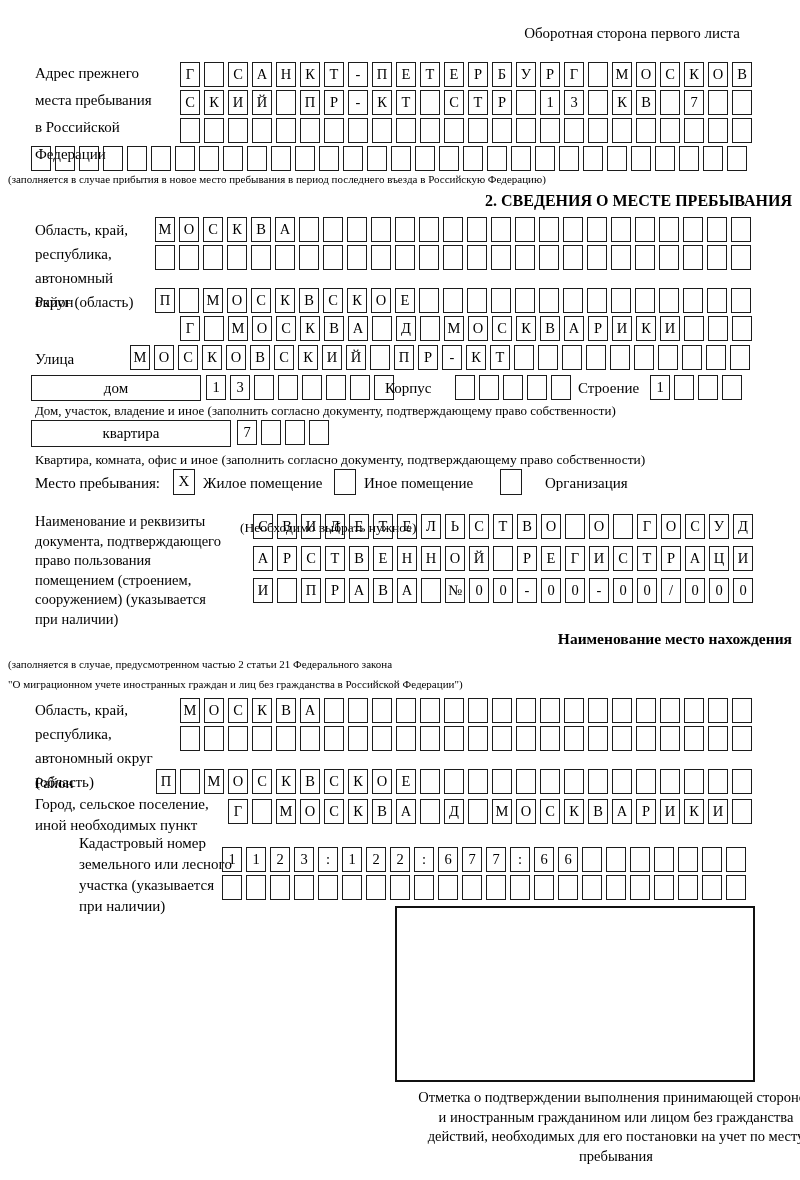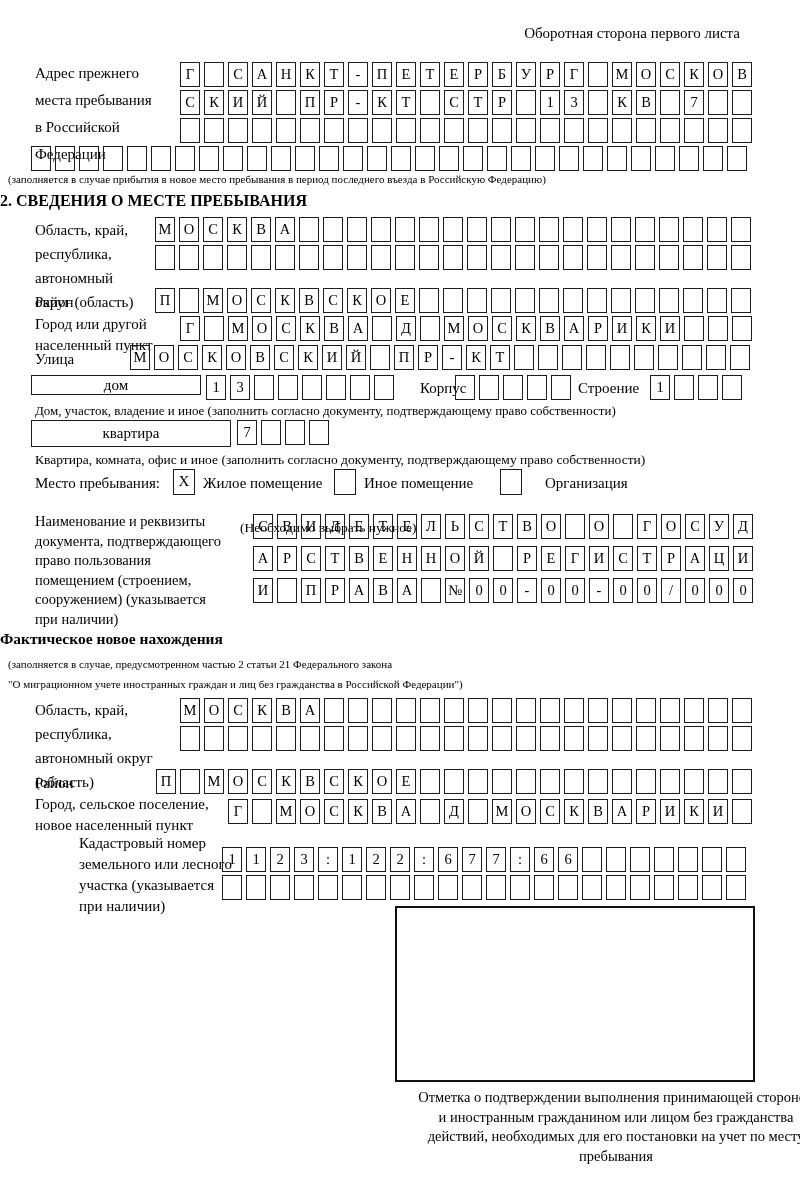--- a/index.html
+++ b/index.html
@@ -5,29 +5,29 @@
   html,body{margin:0;padding:0;background:#fff;}
   #page{
     position:relative;width:800px;height:1180px;background:#fff;
     font-family:"Liberation Serif","DejaVu Serif",serif;color:#000;overflow:hidden;
   }
   .abs{position:absolute;}
   .lbl{font-size:15px;line-height:27px;white-space:pre-line;}
   .lbl-sm{font-size:15px;line-height:24px;white-space:pre-line;}
   .lbl-tight{font-size:15px;line-height:21px;white-space:pre-line;}
   .note{font-size:11px;width:800px;text-align:left;padding-left:8px;}
-  .title{font-size:16px;font-weight:bold;width:792px;text-align:left;}
+  .title{font-size:16px;font-weight:bold;width:792px;text-align:right;}
   .cellrow{white-space:nowrap;font-size:0;}
   .cell{
     display:inline-block;box-sizing:border-box;width:20px;height:25px;
     border:1.6px solid #1c1c1c;margin-right:4px;text-align:center;
     font-size:14.5px;line-height:22px;font-family:"Liberation Serif",serif;vertical-align:top;
   }
   .widebox{
-    box-sizing:border-box;border:1.6px solid #1c1c1c;height:20px;
+    box-sizing:border-box;border:1.6px solid #1c1c1c;height:26px;
     display:flex;align-items:center;justify-content:center;font-size:15px;
   }
   .cbox{
     position:absolute;box-sizing:border-box;width:22px;height:26px;
     border:1.6px solid #1c1c1c;text-align:center;font-size:15px;line-height:23px;
   }
   .inline-lbl{font-size:15px;line-height:22px;white-space:nowrap;}
   .bigbox{box-sizing:border-box;border:2px solid #111;background:#fff;}
   .caption{font-size:14.5px;line-height:19.5px;text-align:center;}
 </style>
@@ -53,30 +53,28 @@
   <div class="abs lbl-sm" style="left:35px;top:218px;">Область, край,
 республика,
 автономный
 округ (область)</div>
   <div class="abs cellrow" style="left:155px;top:217px;"><span class="cell">М</span><span class="cell">О</span><span class="cell">С</span><span class="cell">К</span><span class="cell">В</span><span class="cell">А</span><span class="cell"></span><span class="cell"></span><span class="cell"></span><span class="cell"></span><span class="cell"></span><span class="cell"></span><span class="cell"></span><span class="cell"></span><span class="cell"></span><span class="cell"></span><span class="cell"></span><span class="cell"></span><span class="cell"></span><span class="cell"></span><span class="cell"></span><span class="cell"></span><span class="cell"></span><span class="cell"></span><span class="cell"></span></div>
   <div class="abs cellrow" style="left:155px;top:245px;"><span class="cell"></span><span class="cell"></span><span class="cell"></span><span class="cell"></span><span class="cell"></span><span class="cell"></span><span class="cell"></span><span class="cell"></span><span class="cell"></span><span class="cell"></span><span class="cell"></span><span class="cell"></span><span class="cell"></span><span class="cell"></span><span class="cell"></span><span class="cell"></span><span class="cell"></span><span class="cell"></span><span class="cell"></span><span class="cell"></span><span class="cell"></span><span class="cell"></span><span class="cell"></span><span class="cell"></span><span class="cell"></span></div>
 
   <div class="abs inline-lbl" style="left:35px;top:291px;">Район</div>
   <div class="abs cellrow" style="left:155px;top:288px;"><span class="cell">П</span><span class="cell"></span><span class="cell">М</span><span class="cell">О</span><span class="cell">С</span><span class="cell">К</span><span class="cell">В</span><span class="cell">С</span><span class="cell">К</span><span class="cell">О</span><span class="cell">Е</span><span class="cell"></span><span class="cell"></span><span class="cell"></span><span class="cell"></span><span class="cell"></span><span class="cell"></span><span class="cell"></span><span class="cell"></span><span class="cell"></span><span class="cell"></span><span class="cell"></span><span class="cell"></span><span class="cell"></span><span class="cell"></span></div>
 
-  <div class="abs lbl-tight" style="left:35px;top:314px;">Город или другой
-населенный пункт</div>
   <div class="abs cellrow" style="left:180px;top:316px;"><span class="cell">Г</span><span class="cell"></span><span class="cell">М</span><span class="cell">О</span><span class="cell">С</span><span class="cell">К</span><span class="cell">В</span><span class="cell">А</span><span class="cell"></span><span class="cell">Д</span><span class="cell"></span><span class="cell">М</span><span class="cell">О</span><span class="cell">С</span><span class="cell">К</span><span class="cell">В</span><span class="cell">А</span><span class="cell">Р</span><span class="cell">И</span><span class="cell">К</span><span class="cell">И</span><span class="cell"></span><span class="cell"></span><span class="cell"></span></div>
 
   <div class="abs inline-lbl" style="left:35px;top:348px;">Улица</div>
   <div class="abs cellrow" style="left:130px;top:345px;"><span class="cell">М</span><span class="cell">О</span><span class="cell">С</span><span class="cell">К</span><span class="cell">О</span><span class="cell">В</span><span class="cell">С</span><span class="cell">К</span><span class="cell">И</span><span class="cell">Й</span><span class="cell"></span><span class="cell">П</span><span class="cell">Р</span><span class="cell">-</span><span class="cell">К</span><span class="cell">Т</span><span class="cell"></span><span class="cell"></span><span class="cell"></span><span class="cell"></span><span class="cell"></span><span class="cell"></span><span class="cell"></span><span class="cell"></span><span class="cell"></span><span class="cell"></span></div>
 
   <div class="abs widebox" style="left:31px;top:375px;width:170px;">дом</div>
   <div class="abs cellrow" style="left:206px;top:375px;"><span class="cell">1</span><span class="cell">3</span><span class="cell"></span><span class="cell"></span><span class="cell"></span><span class="cell"></span><span class="cell"></span><span class="cell"></span></div>
-  <div class="abs inline-lbl" style="left:420px;top:377px;">Корпус</div>
+  <div class="abs inline-lbl" style="left:385px;top:377px;">Корпус</div>
   <div class="abs cellrow" style="left:455px;top:375px;"><span class="cell"></span><span class="cell"></span><span class="cell"></span><span class="cell"></span><span class="cell"></span></div>
   <div class="abs inline-lbl" style="left:578px;top:377px;">Строение</div>
   <div class="abs cellrow" style="left:650px;top:375px;"><span class="cell">1</span><span class="cell"></span><span class="cell"></span><span class="cell"></span></div>
   <div class="abs" style="left:35px;top:403px;font-size:13px;">Дом, участок, владение и иное (заполнить согласно документу, подтверждающему право собственности)</div>
 
   <div class="abs widebox" style="left:31px;top:420px;width:200px;height:27px;">квартира</div>
   <div class="abs cellrow" style="left:237px;top:420px;"><span class="cell">7</span><span class="cell"></span><span class="cell"></span><span class="cell"></span></div>
   <div class="abs" style="left:35px;top:452px;font-size:13.5px;">Квартира, комната, офис и иное (заполнить согласно документу, подтверждающему право собственности)</div>
 
   <div class="abs inline-lbl" style="left:35px;top:472px;">Место пребывания:</div>
@@ -91,36 +89,36 @@
   <div class="abs" style="left:35px;top:512px;font-size:14.5px;line-height:19.5px;white-space:pre-line;">Наименование и реквизиты
 документа, подтверждающего
 право пользования
 помещением (строением,
 сооружением) (указывается
 при наличии)</div>
   <div class="abs cellrow" style="left:253px;top:514px;"><span class="cell">С</span><span class="cell">В</span><span class="cell">И</span><span class="cell">Д</span><span class="cell">Е</span><span class="cell">Т</span><span class="cell">Е</span><span class="cell">Л</span><span class="cell">Ь</span><span class="cell">С</span><span class="cell">Т</span><span class="cell">В</span><span class="cell">О</span><span class="cell"></span><span class="cell">О</span><span class="cell"></span><span class="cell">Г</span><span class="cell">О</span><span class="cell">С</span><span class="cell">У</span><span class="cell">Д</span></div>
   <div class="abs cellrow" style="left:253px;top:546px;"><span class="cell">А</span><span class="cell">Р</span><span class="cell">С</span><span class="cell">Т</span><span class="cell">В</span><span class="cell">Е</span><span class="cell">Н</span><span class="cell">Н</span><span class="cell">О</span><span class="cell">Й</span><span class="cell"></span><span class="cell">Р</span><span class="cell">Е</span><span class="cell">Г</span><span class="cell">И</span><span class="cell">С</span><span class="cell">Т</span><span class="cell">Р</span><span class="cell">А</span><span class="cell">Ц</span><span class="cell">И</span></div>
   <div class="abs cellrow" style="left:253px;top:578px;"><span class="cell">И</span><span class="cell"></span><span class="cell">П</span><span class="cell">Р</span><span class="cell">А</span><span class="cell">В</span><span class="cell">А</span><span class="cell"></span><span class="cell">№</span><span class="cell">0</span><span class="cell">0</span><span class="cell">-</span><span class="cell">0</span><span class="cell">0</span><span class="cell">-</span><span class="cell">0</span><span class="cell">0</span><span class="cell">/</span><span class="cell">0</span><span class="cell">0</span><span class="cell">0</span></div>
 
-  <div class="abs title" style="top:630px;left:0;font-size:15.5px;">Фактическое новое нахождения</div>
+  <div class="abs title" style="top:630px;left:0;font-size:15.5px;">Наименование место нахождения</div>
   <div class="abs note" style="top:658px;left:0;">(заполняется в случае, предусмотренном частью 2 статьи 21 Федерального закона</div>
   <div class="abs note" style="top:678px;left:0;">"О миграционном учете иностранных граждан и лиц без гражданства в Российской Федерации")</div>
 
   <div class="abs lbl-sm" style="left:35px;top:698px;">Область, край,
 республика,
 автономный округ
 (область)</div>
   <div class="abs cellrow" style="left:180px;top:698px;"><span class="cell">М</span><span class="cell">О</span><span class="cell">С</span><span class="cell">К</span><span class="cell">В</span><span class="cell">А</span><span class="cell"></span><span class="cell"></span><span class="cell"></span><span class="cell"></span><span class="cell"></span><span class="cell"></span><span class="cell"></span><span class="cell"></span><span class="cell"></span><span class="cell"></span><span class="cell"></span><span class="cell"></span><span class="cell"></span><span class="cell"></span><span class="cell"></span><span class="cell"></span><span class="cell"></span><span class="cell"></span></div>
   <div class="abs cellrow" style="left:180px;top:726px;"><span class="cell"></span><span class="cell"></span><span class="cell"></span><span class="cell"></span><span class="cell"></span><span class="cell"></span><span class="cell"></span><span class="cell"></span><span class="cell"></span><span class="cell"></span><span class="cell"></span><span class="cell"></span><span class="cell"></span><span class="cell"></span><span class="cell"></span><span class="cell"></span><span class="cell"></span><span class="cell"></span><span class="cell"></span><span class="cell"></span><span class="cell"></span><span class="cell"></span><span class="cell"></span><span class="cell"></span></div>
 
   <div class="abs inline-lbl" style="left:35px;top:772px;">Район</div>
   <div class="abs cellrow" style="left:156px;top:769px;"><span class="cell">П</span><span class="cell"></span><span class="cell">М</span><span class="cell">О</span><span class="cell">С</span><span class="cell">К</span><span class="cell">В</span><span class="cell">С</span><span class="cell">К</span><span class="cell">О</span><span class="cell">Е</span><span class="cell"></span><span class="cell"></span><span class="cell"></span><span class="cell"></span><span class="cell"></span><span class="cell"></span><span class="cell"></span><span class="cell"></span><span class="cell"></span><span class="cell"></span><span class="cell"></span><span class="cell"></span><span class="cell"></span><span class="cell"></span></div>
 
   <div class="abs lbl-tight" style="left:35px;top:794px;">Город, сельское поселение,
-новое населенный пункт</div>
+иной необходимых пункт</div>
   <div class="abs cellrow" style="left:228px;top:799px;"><span class="cell">Г</span><span class="cell"></span><span class="cell">М</span><span class="cell">О</span><span class="cell">С</span><span class="cell">К</span><span class="cell">В</span><span class="cell">А</span><span class="cell"></span><span class="cell">Д</span><span class="cell"></span><span class="cell">М</span><span class="cell">О</span><span class="cell">С</span><span class="cell">К</span><span class="cell">В</span><span class="cell">А</span><span class="cell">Р</span><span class="cell">И</span><span class="cell">К</span><span class="cell">И</span><span class="cell"></span></div>
 
   <div class="abs lbl-tight" style="left:35px;top:833px;margin-left:44px;">Кадастровый номер
 земельного или лесного
 участка (указывается
 при наличии)</div>
   <div class="abs cellrow" style="left:222px;top:847px;"><span class="cell">1</span><span class="cell">1</span><span class="cell">2</span><span class="cell">3</span><span class="cell">:</span><span class="cell">1</span><span class="cell">2</span><span class="cell">2</span><span class="cell">:</span><span class="cell">6</span><span class="cell">7</span><span class="cell">7</span><span class="cell">:</span><span class="cell">6</span><span class="cell">6</span><span class="cell"></span><span class="cell"></span><span class="cell"></span><span class="cell"></span><span class="cell"></span><span class="cell"></span><span class="cell"></span></div>
   <div class="abs cellrow" style="left:222px;top:875px;"><span class="cell"></span><span class="cell"></span><span class="cell"></span><span class="cell"></span><span class="cell"></span><span class="cell"></span><span class="cell"></span><span class="cell"></span><span class="cell"></span><span class="cell"></span><span class="cell"></span><span class="cell"></span><span class="cell"></span><span class="cell"></span><span class="cell"></span><span class="cell"></span><span class="cell"></span><span class="cell"></span><span class="cell"></span><span class="cell"></span><span class="cell"></span><span class="cell"></span></div>
 
   <div class="abs bigbox" style="left:395px;top:906px;width:360px;height:176px;"></div>

